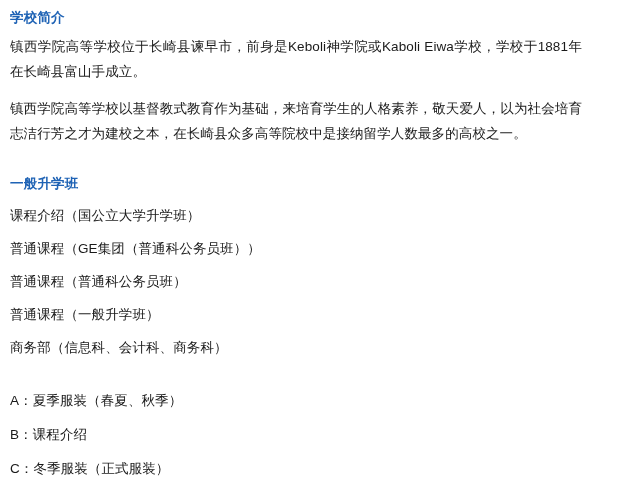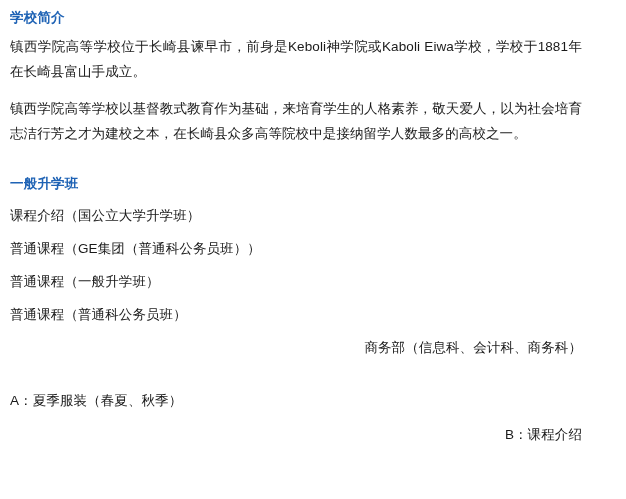--- a/index.html
+++ b/index.html
@@ -52,21 +52,20 @@
   .list li {
     font-size: 13.5px;
     line-height: 19px;
     color: #1a1a1a;
     padding: 0;
     margin: 0 0 14px 0;
     letter-spacing: 0.1px;
   }
   .list li:last-child {
     margin-bottom: 0;
-    text-align: right;
   }
   .uniform-list li {
     margin-bottom: 15px;
   }
   .heading-spacer-top {
     height: 6px;
   }
 </style>
 </head>
 <body>
@@ -80,30 +79,31 @@
   </div>
 
   <div class="block-gap-lg"></div>
 
   <div>
     <div class="section-heading">一般升学班</div>
     <div class="heading-spacer-top"></div>
     <ul class="list">
       <li>课程介绍（国公立大学升学班）</li>
       <li>普通课程（GE集团（普通科公务员班））</li>
+      <li>普通课程（普通科公务员班）</li>
       <li>普通课程（一般升学班）</li>
-      <li>普通课程（普通科公务员班）</li>
       <li>商务部（信息科、会计科、商务科）</li>
     </ul>
   </div>
 
   <div class="block-gap-lg"></div>
 
   <div>
     <div class="heading-spacer-top"></div>
     <ul class="list uniform-list">
       <li>A：夏季服装（春夏、秋季）</li>
       <li>B：课程介绍</li>
+      <li>C：冬季服装（正式服装）</li>
 
     </ul>
   </div>
 
 </div>
 
 </body></html>

